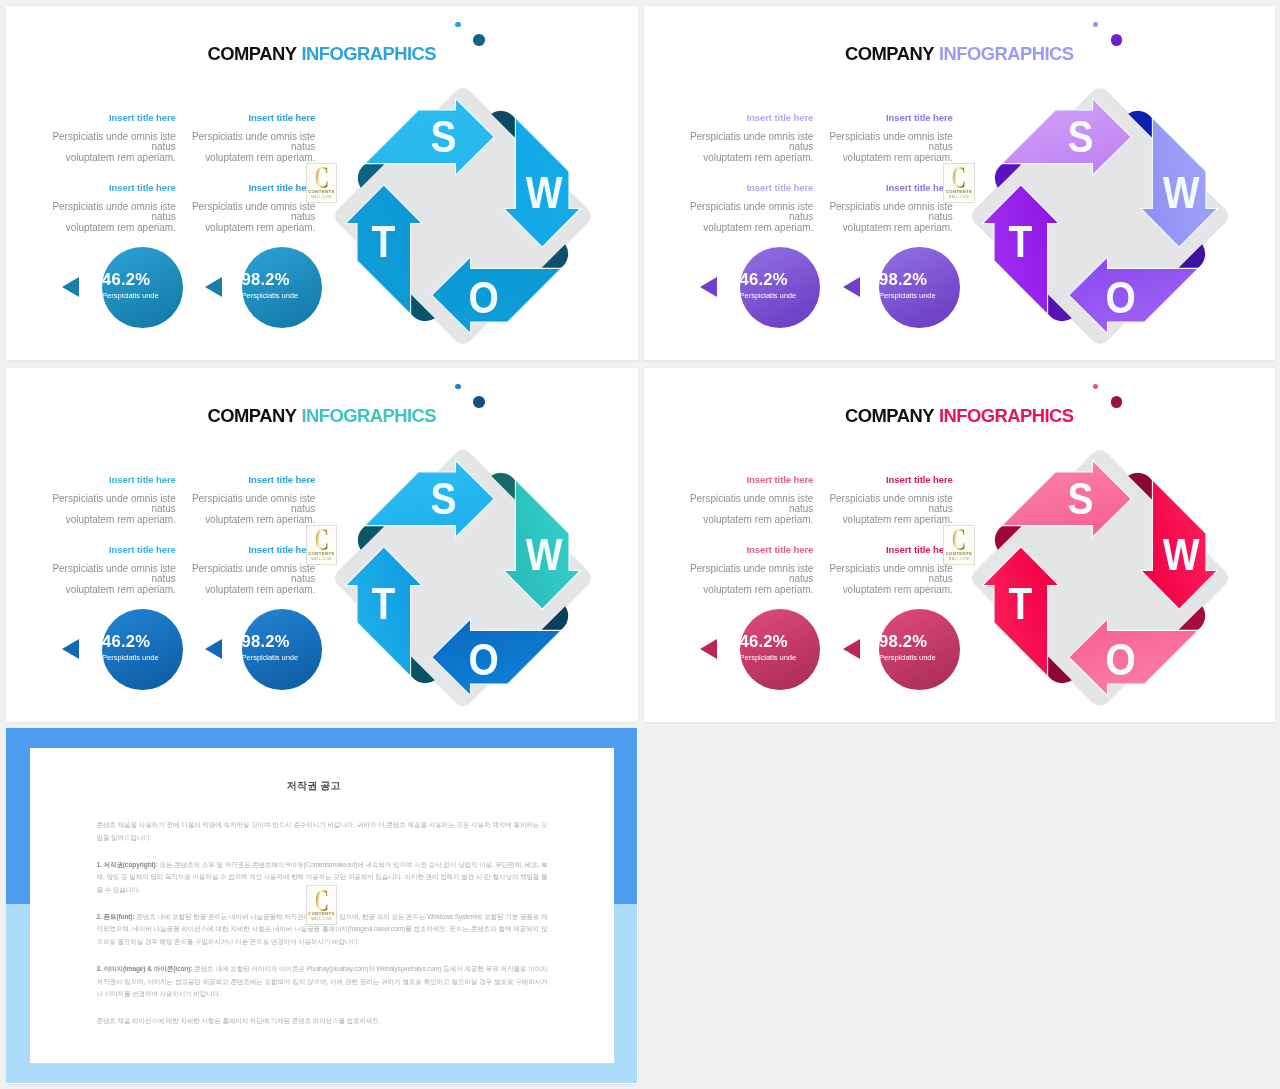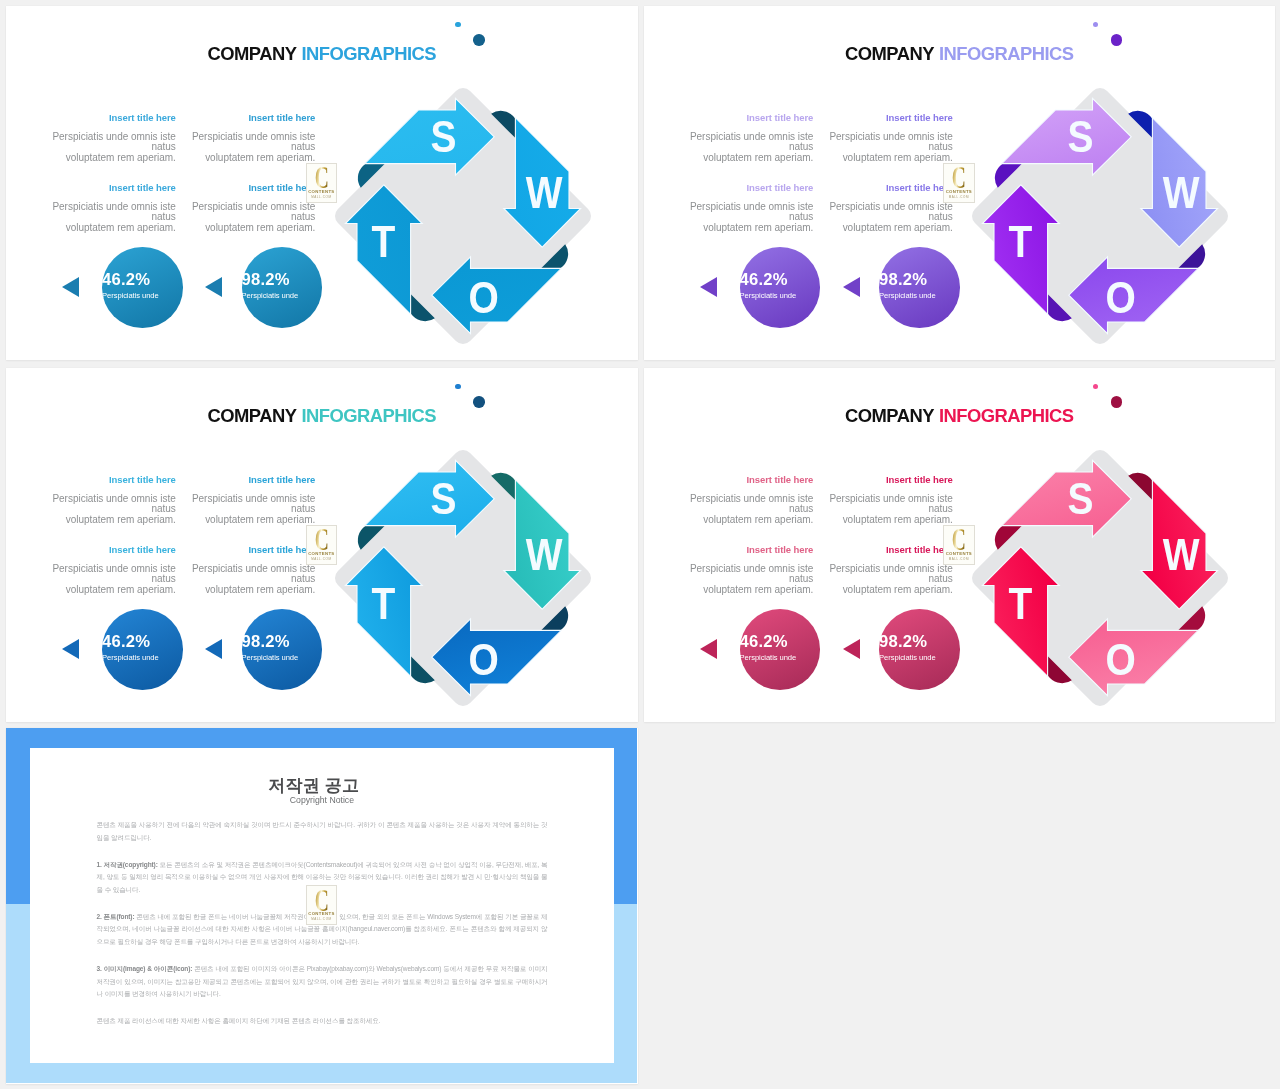--- a/index.html
+++ b/index.html
@@ -40,21 +40,21 @@
     -webkit-background-clip:text;background-clip:text;color:transparent;}
 .wm .l1{position:absolute;left:0;top:25.2px;width:29.4px;text-align:center;font-size:4.3px;
     font-weight:700;color:#9a8440;letter-spacing:.35px;line-height:5px;}
 .wm .l2{position:absolute;left:0;top:31px;width:29.4px;text-align:center;font-size:3px;
     color:#a99a70;letter-spacing:.6px;line-height:4px;}
 
 
 .cp-top{position:absolute;left:0;top:0;width:630.7px;height:176.3px;background:#4d9ef1;}
 .cp-bot{position:absolute;left:0;top:176.3px;width:630.7px;height:178.7px;background:#addcfb;}
 .cp-paper{position:absolute;left:23.75px;top:20px;width:584.4px;height:314.7px;background:#fff;}
-.cp-h1{position:absolute;left:23.75px;top:50.5px;width:568px;text-align:center;font-size:17px;
+.cp-h1{position:absolute;left:23.75px;top:50.5px;width:568px;text-align:center;font-size:10px;
         font-weight:700;color:#4a4b4d;letter-spacing:.2px;line-height:14px;}
 .cp-h2{position:absolute;left:23.75px;top:67.3px;width:584.4px;text-align:center;font-size:8.7px;
         color:#6e7072;line-height:11px;}
 .cp-body{position:absolute;left:90.5px;top:91.2px;width:451px;}
 .cp-p{font-size:6.55px;line-height:12.7px;color:#a8aaac;margin:0 0 14px 0;text-align:justify;
       letter-spacing:-0.12px;}
 .cp-p b{color:#86888a;font-weight:700;}
 </style>
 </head>
 <body>
@@ -366,21 +366,20 @@
         <div class="gc">C</div>
         <div class="l1">CONTENTS</div>
         <div class="l2">MALL.COM</div>
       </div>
     </div>
     <div class="slide col-a row-3" id="slide-5">
       <div class="cp-top"></div>
       <div class="cp-bot"></div>
       <div class="cp-paper"></div>
       <div class="cp-h1">저작권 공고</div>
-      <div class="cp-h2">Copyright Notice</div>
       <div class="cp-body">
         <p class="cp-p">콘텐츠 제품을 사용하기 전에 다음의 약관에 숙지하실 것이며 반드시 준수하시기 바랍니다. 귀하가 이 콘텐츠 제품을 사용하는 것은 사용자 계약에 동의하는 것임을 알려드립니다.</p>
         <p class="cp-p"><b>1. 저작권(copyright):</b> 모든 콘텐츠의 소유 및 저작권은 콘텐츠메이크아웃(Contentsmakeout)에 귀속되어 있으며 사전 승낙 없이 상업적 이용, 무단전재, 배포, 복제, 양도 등 일체의 영리 목적으로 이용하실 수 없으며 개인 사용자에 한해 이용하는 것만 허용되어 있습니다. 이러한 권리 침해가 발견 시 민·형사상의 책임을 물을 수 있습니다.</p>
         <p class="cp-p"><b>2. 폰트(font):</b> 콘텐츠 내에 포함된 한글 폰트는 네이버 나눔글꼴체 저작권이 귀속되어 있으며, 한글 외의 모든 폰트는 Windows System에 포함된 기본 글꼴로 제작되었으며, 네이버 나눔글꼴 라이선스에 대한 자세한 사항은 네이버 나눔글꼴 홈페이지(hangeul.naver.com)를 참조하세요. 폰트는 콘텐츠와 함께 제공되지 않으므로 필요하실 경우 해당 폰트를 구입하시거나 다른 폰트로 변경하여 사용하시기 바랍니다.</p>
         <p class="cp-p"><b>3. 이미지(image) &amp; 아이콘(icon):</b> 콘텐츠 내에 포함된 이미지와 아이콘은 Pixabay(pixabay.com)와 Webalys(webalys.com) 등에서 제공한 무료 저작물로 이미지 저작권이 있으며, 이미지는 참고용만 제공되고 콘텐츠에는 포함되어 있지 않으며, 이에 관한 권리는 귀하가 별도로 확인하고 필요하실 경우 별도로 구매하시거나 이미지를 변경하여 사용하시기 바랍니다.</p>
         <p class="cp-p">콘텐츠 제품 라이선스에 대한 자세한 사항은 홈페이지 하단에 기재된 콘텐츠 라이선스를 참조하세요.</p>
       </div>
       <div class="wm" style="left:299.75px;top:157.3px">
         <div class="gc">C</div>
         <div class="l1">CONTENTS</div>

